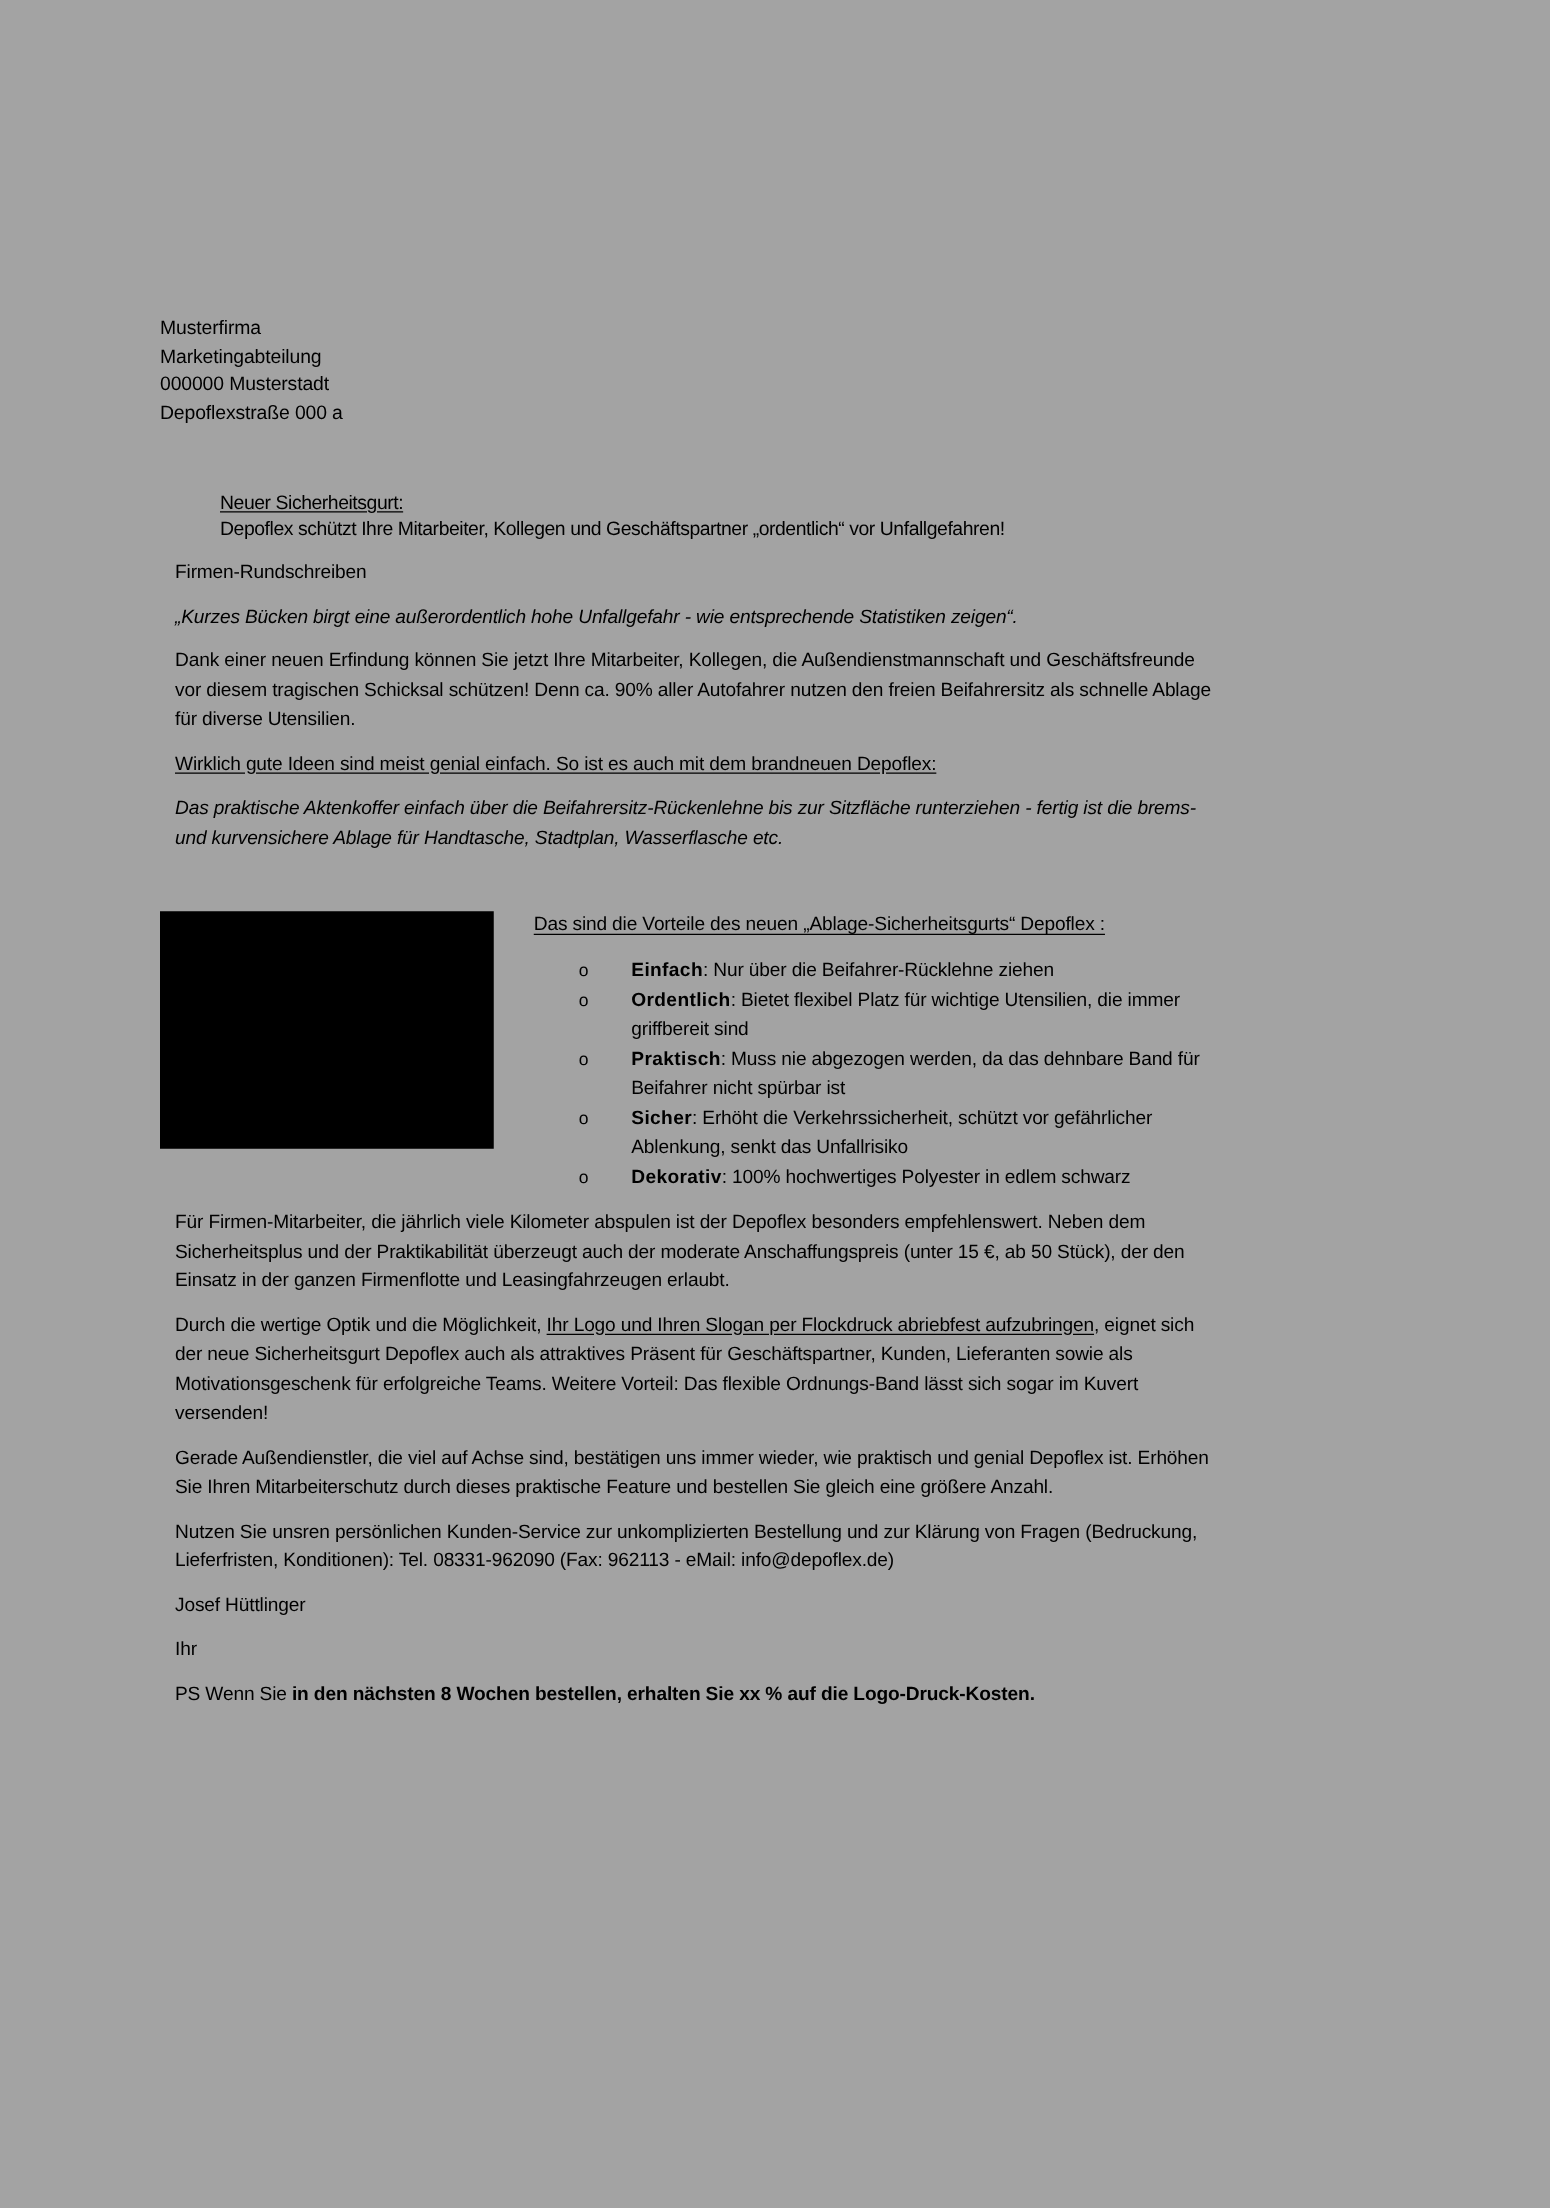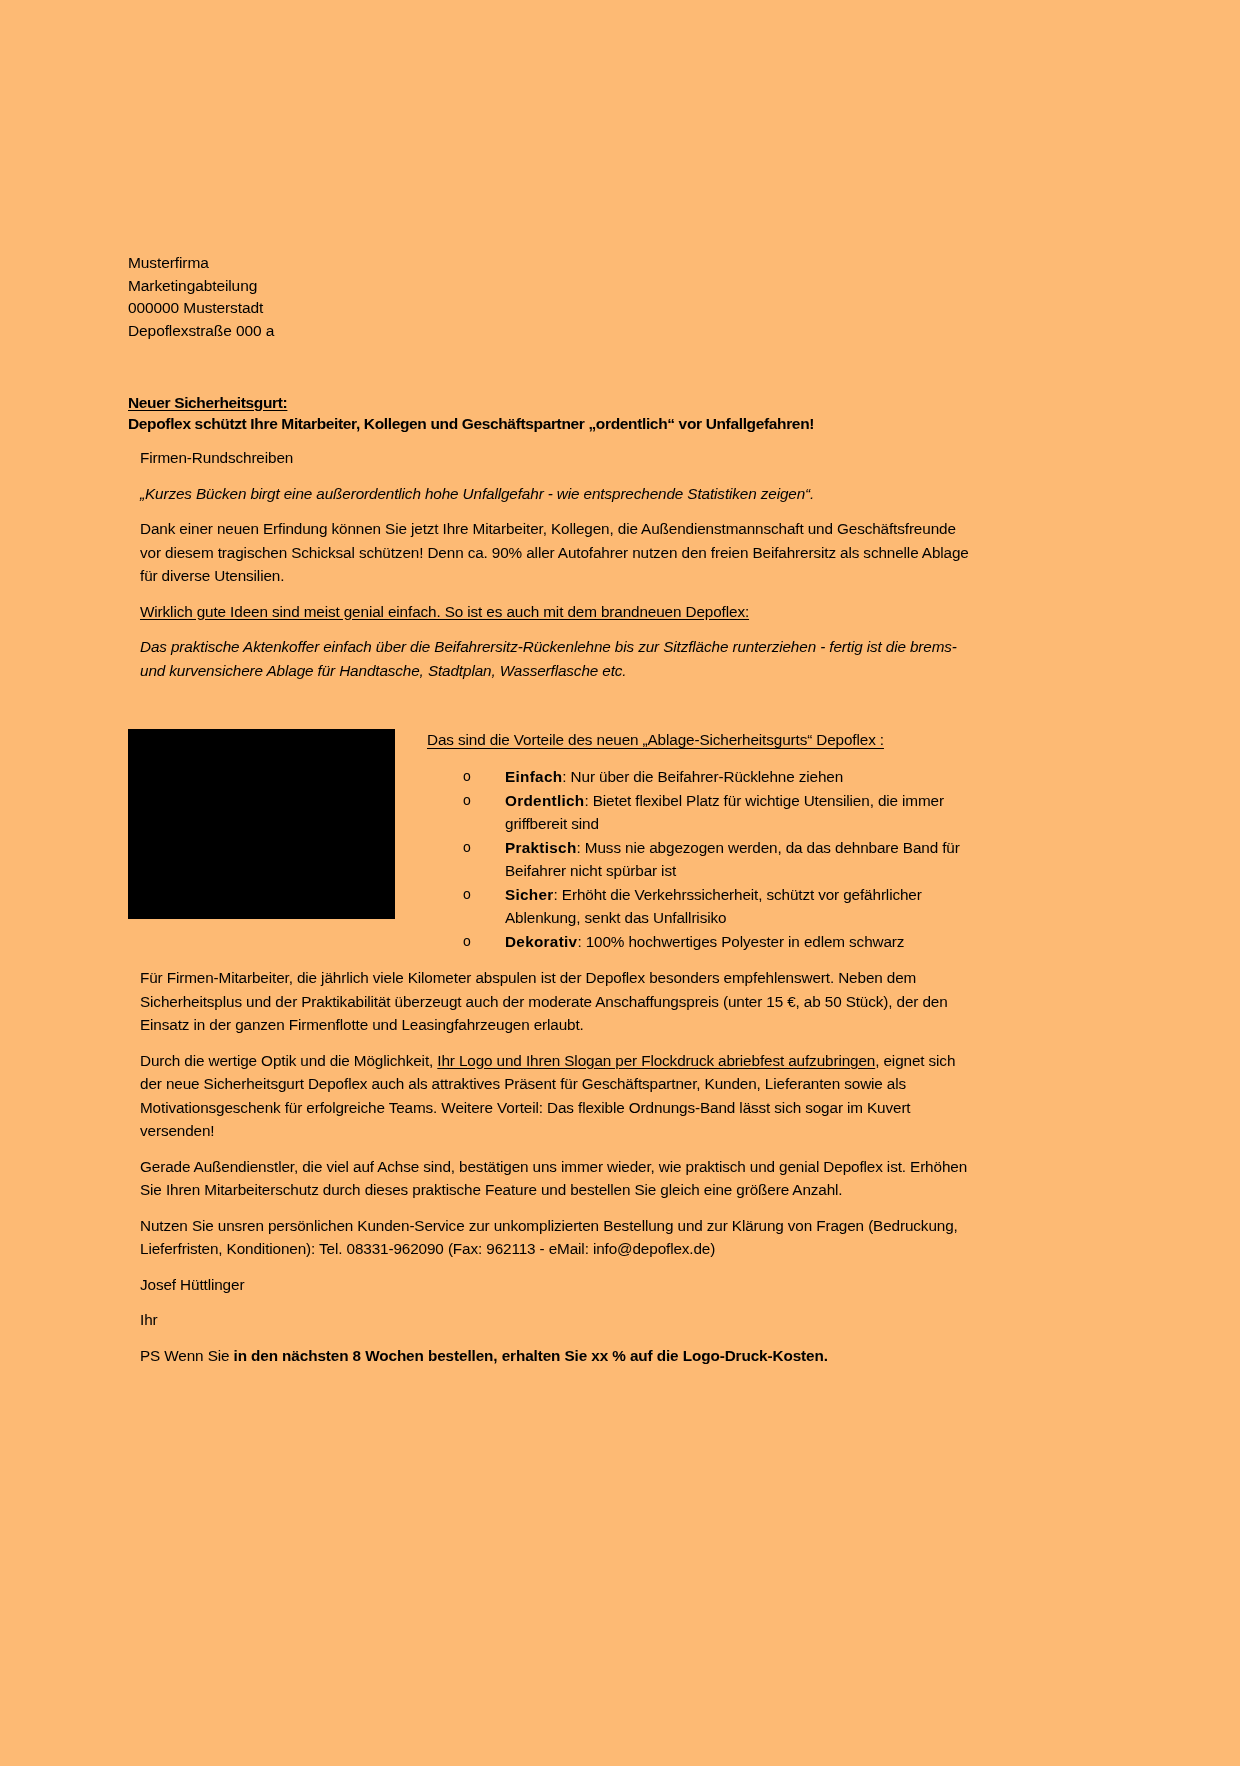--- a/index.html
+++ b/index.html
@@ -13,45 +13,46 @@
     height: 1766px;
     font-family: "Liberation Sans", sans-serif;
     color: #000000;
     -webkit-font-smoothing: none;
   }
 
   .page {
     position: relative;
     width: 1240px;
     height: 1766px;
-    background: #fdba74;
+    background: #a3a3a3;
     box-sizing: border-box;
   }
 
   
   .content {
     position: absolute;
     left: 128px;
     top: 252px;
     width: 860px;
   }
 
   .addr-block {
     font-size: 15.5px;
     line-height: 22.5px;
     letter-spacing: -0.1px;
   }
   .addr-line { display: block; white-space: pre; }
 
   .headline-block {
     margin-top: 50px;
-    font-weight: bold;
+    font-weight: normal;
     font-size: 15.5px;
     line-height: 21px;
     letter-spacing: -0.35px;
+    margin-left: 48px;
   }
   .headline-1 {
     display: block;
     text-decoration: underline;
     text-underline-offset: 2px;
   }
   .headline-2 { display: block; white-space: nowrap; }
 
   p.para {
     margin: 12px;

